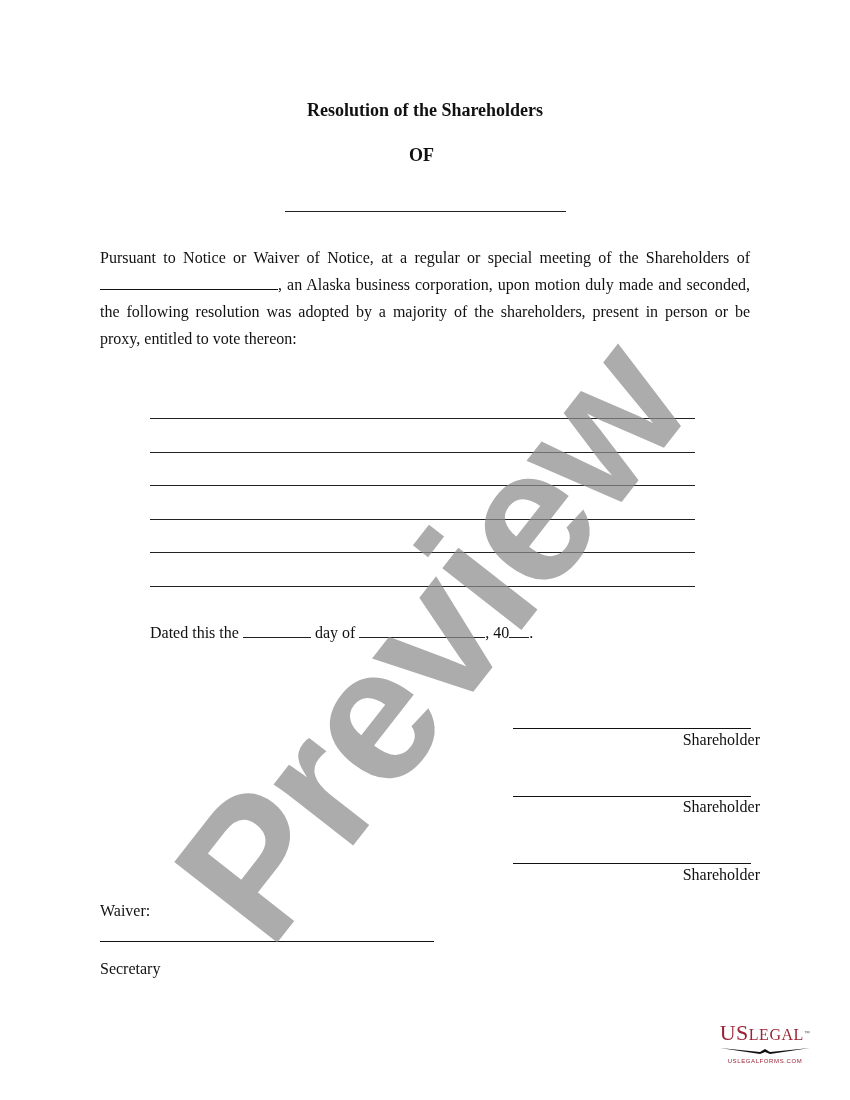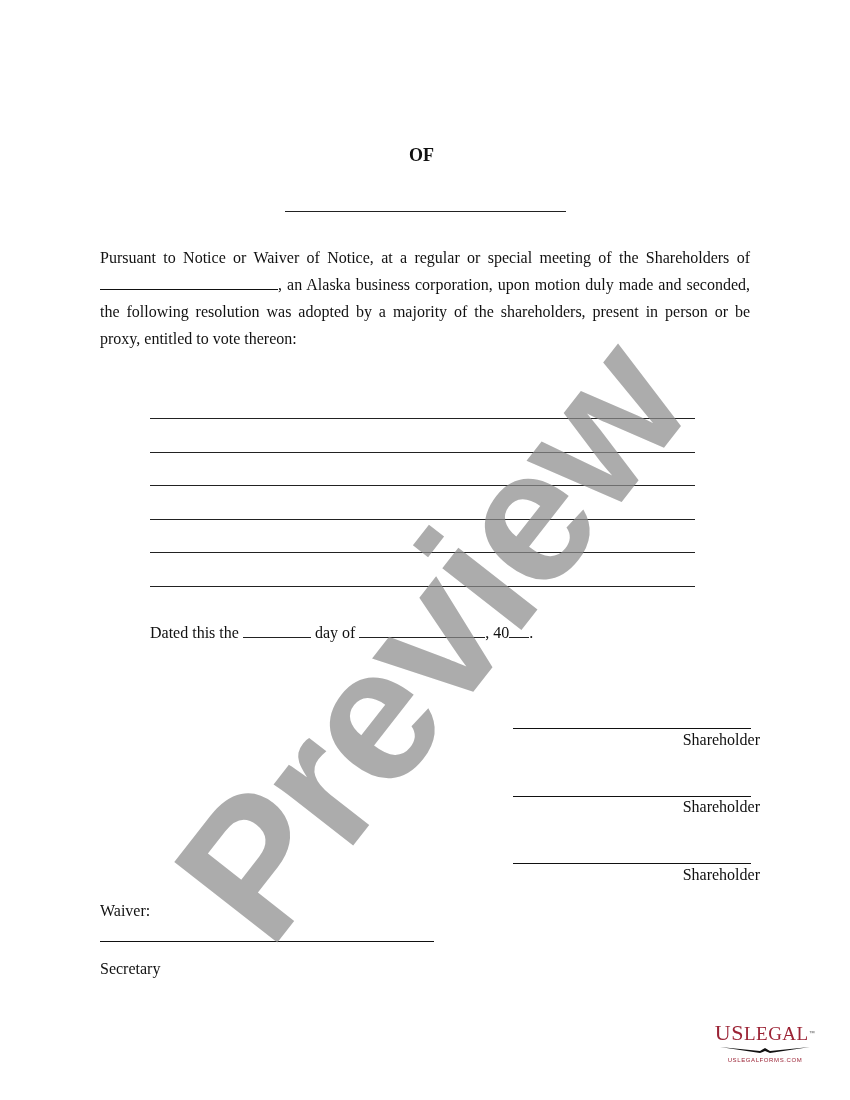--- a/index.html
+++ b/index.html
@@ -118,41 +118,42 @@
       height: 48px;
       text-align: center;
     }
     .logo .brand {
       font-family: "Liberation Serif", "DejaVu Serif", serif;
       color: #9b2335;
       font-size: 22px;
       letter-spacing: 0.5px;
       line-height: 22px;
     }
-    .logo .brand .small { font-size: 19px; }
+    .logo .brand .small { font-size: 16px; }
     .logo .tm {
       font-size: 6px;
       vertical-align: top;
       color: #555;
       font-family: "Liberation Sans", sans-serif;
     }
     .logo .url {
       font-family: "Liberation Sans", "DejaVu Sans", sans-serif;
       font-size: 6px;
       color: #9b2335;
       letter-spacing: 0.6px;
       margin-top: 3px;
     }
     .logo svg { display: block; margin: 1px auto 0; }
   </style>
 </head>
 <body>
 
 <div class="page">
 
+  <div class="title">Resolution of the Shareholders</div>
   <div class="of">OF</div>
 
   <div class="hline" style="left:285px; top:211px; width:281px;"></div>
 
   <div class="para">
     <span>Pursuant to Notice or Waiver of Notice, at a regular or special meeting of the Shareholders of</span>
     <span class="blank"></span><span>, an Alaska business corporation, upon motion duly made and seconded, the following resolution was adopted by a majority of the shareholders, present in person or be proxy, entitled to vote thereon:</span>
   </div>
 
 

